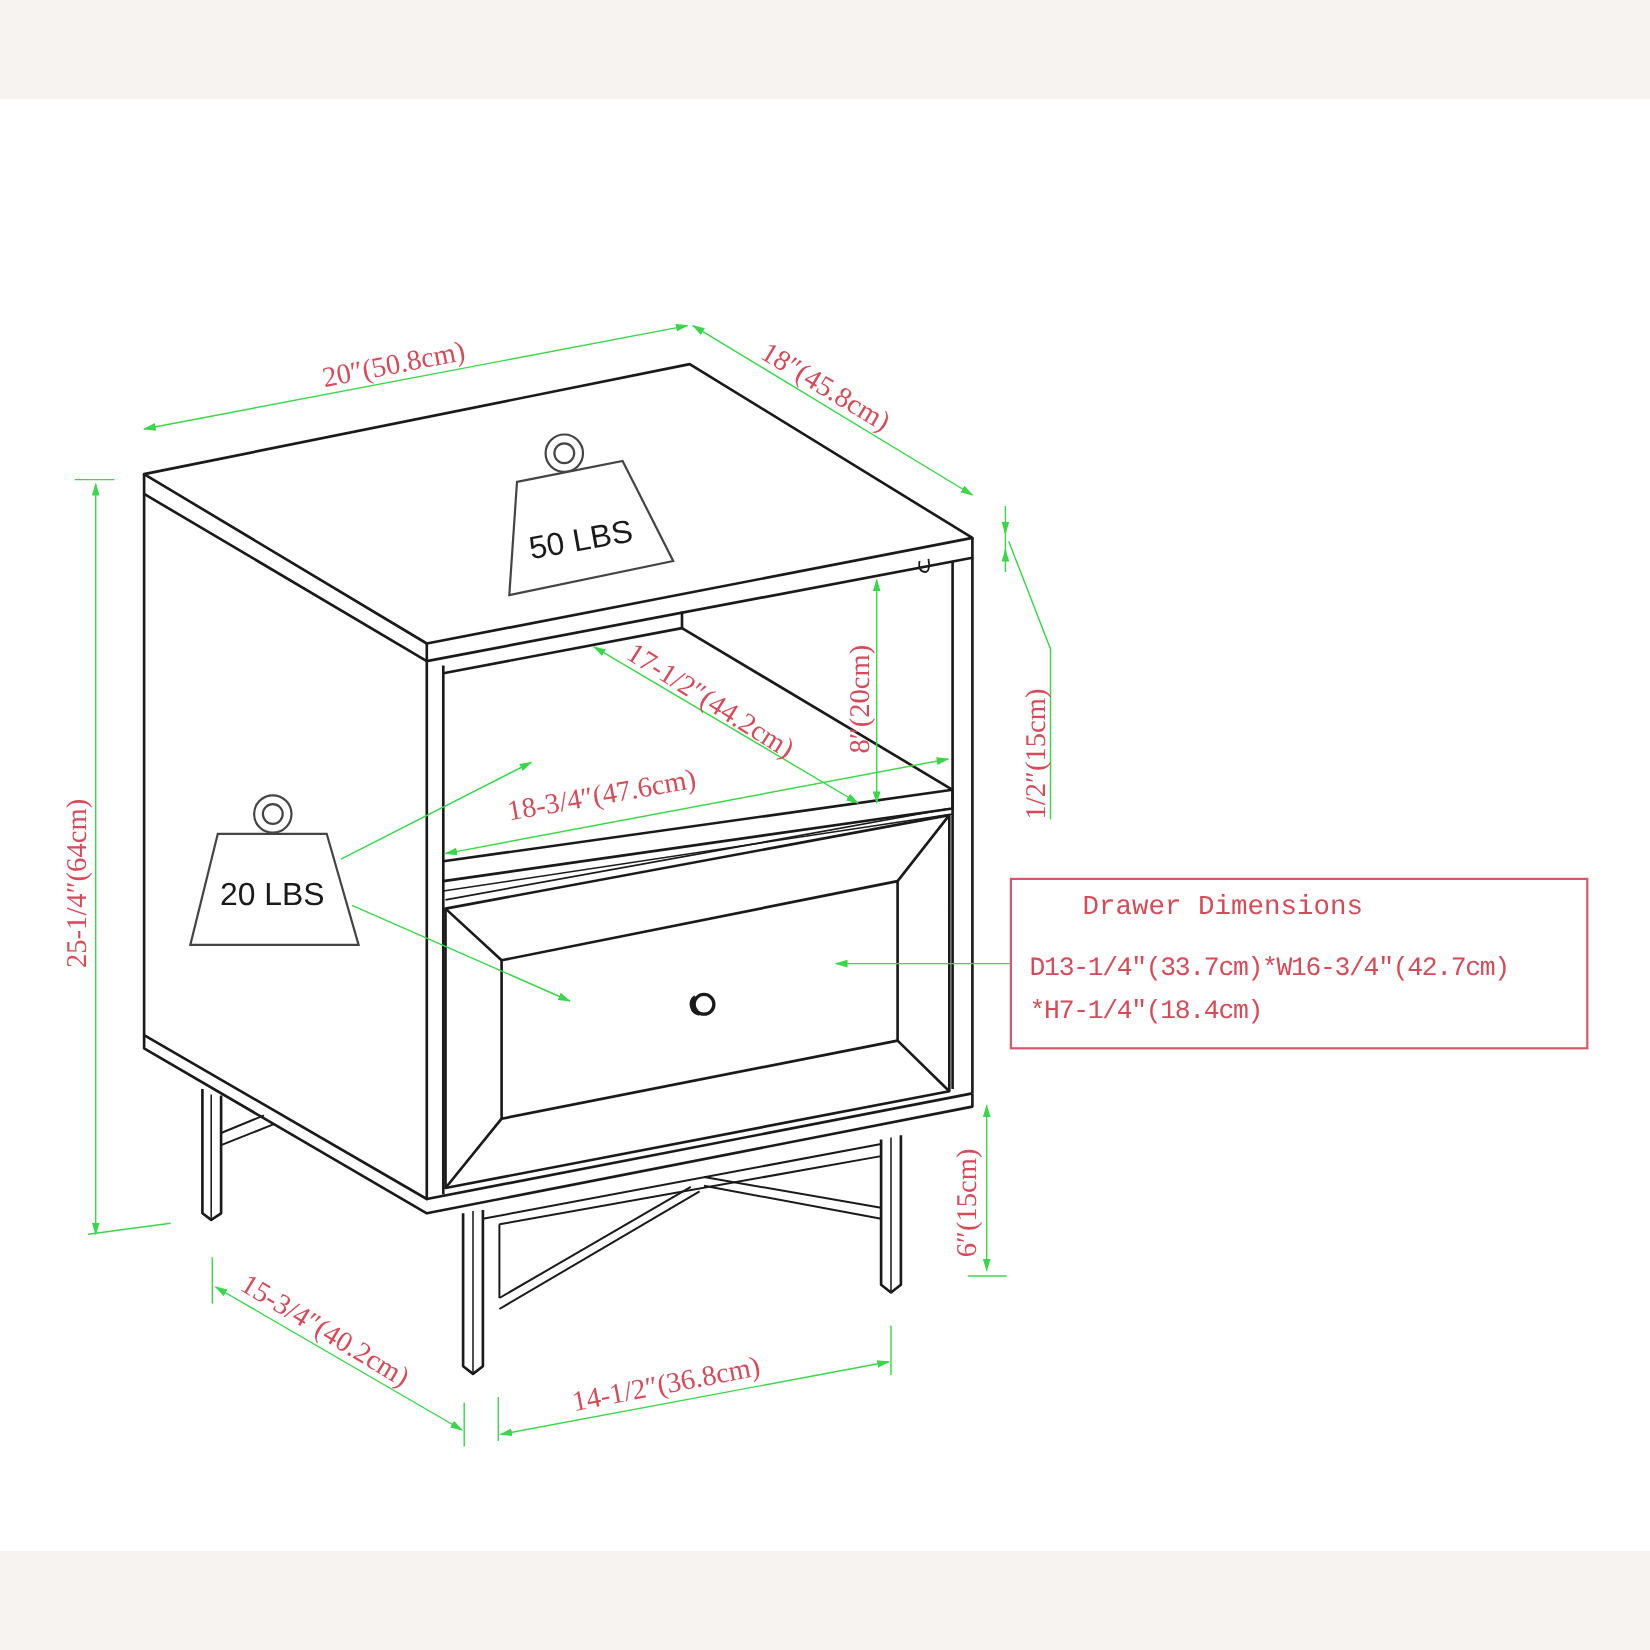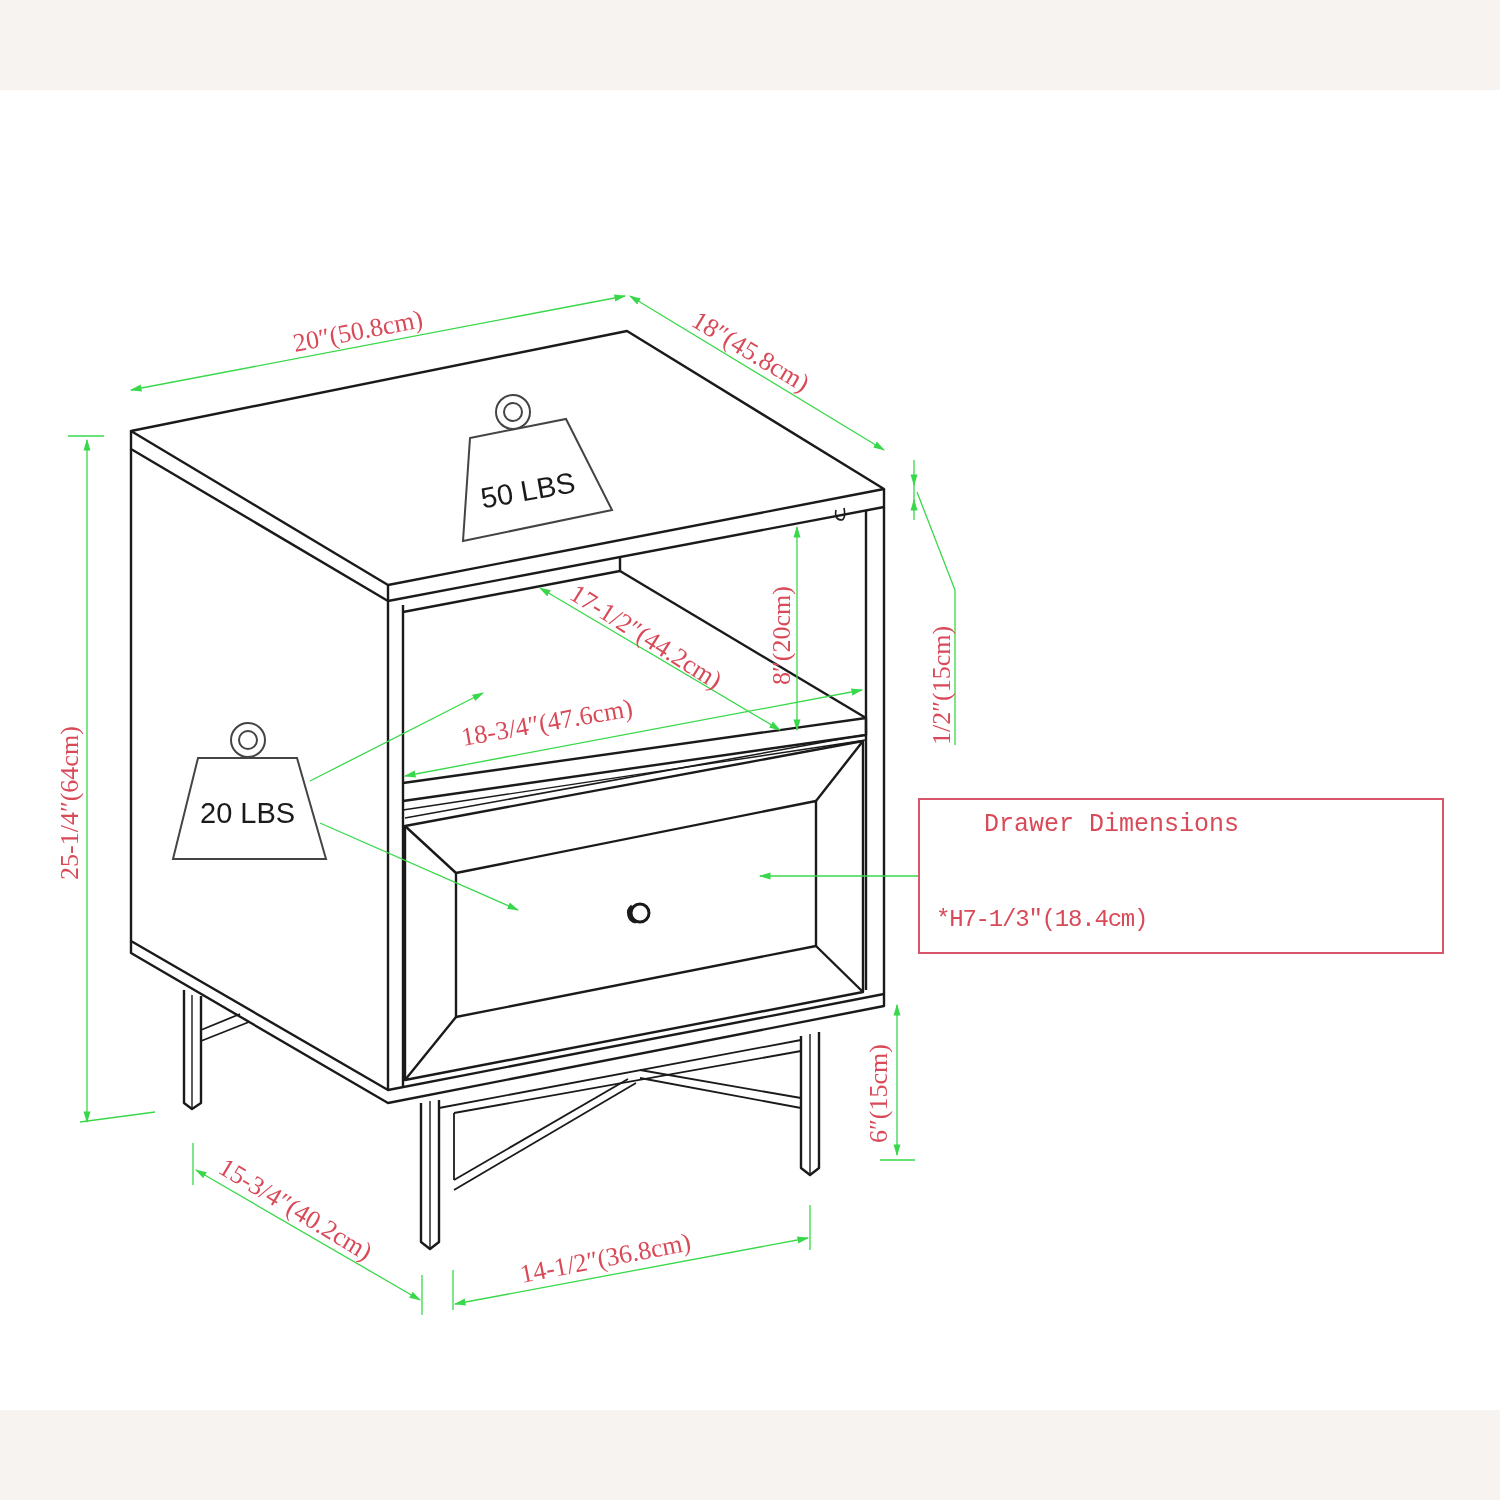--- a/index.html
+++ b/index.html
@@ -152,14 +152,15 @@
     <text class="dim-text" x="568" y="598" transform="rotate(32 568 598)">17-1/2″(44.2cm)</text>
     <text class="dim-text" x="463" y="746" transform="rotate(-10 463 746)">18-3/4″(47.6cm)</text>
     <text class="dim-text" x="887" y="1143" transform="rotate(-90 887 1143)">6″(15cm)</text>
     <text class="dim-text" x="217" y="1172" transform="rotate(31 217 1172)">15-3/4″(40.2cm)</text>
     <text class="dim-text" x="522" y="1283" transform="rotate(-11 522 1283)">14-1/2″(36.8cm)</text>
   </g>
 </svg>
 
 <div class="drawer-box">
   <div class="drawer-title">Drawer Dimensions</div>
-  <div class="drawer-line2">*H7-1/3″(18.4cm)</div>
+  <div class="drawer-line1">D13-1/4″(33.7cm)*W16-3/4″(42.7cm)</div>
+  <div class="drawer-line2">*H7-1/4″(18.4cm)</div>
 </div>
 
 </body></html>

